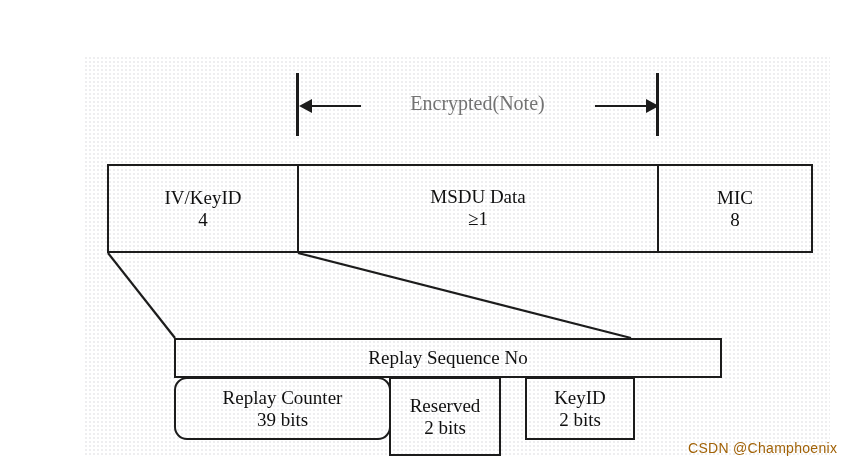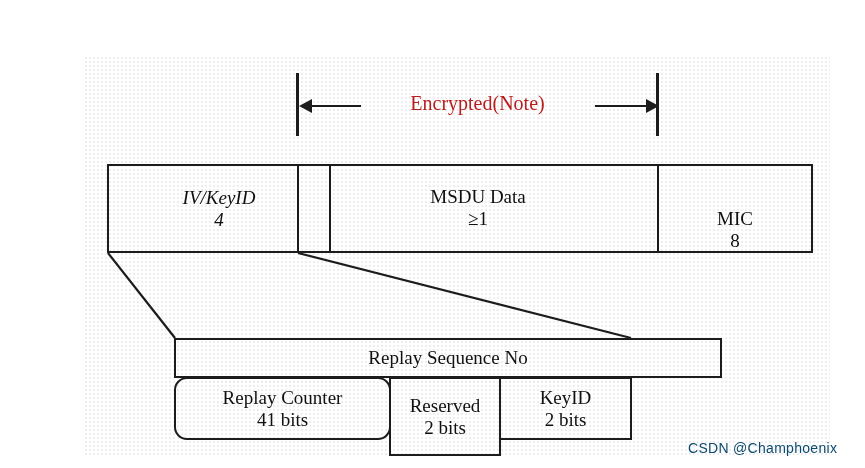--- a/index.html
+++ b/index.html
@@ -31,65 +31,65 @@
     align-items:center;
     justify-content:center;
     text-align:center;
     color:#101010;
     line-height:1.12;
   }
   .celltext{display:block;}
   .l1{font-size:19px;}
   .l2{font-size:19px;}
   .l3{font-size:19px;}
-  #cell-iv   {left:107px;top:164px;width:224px;height:89px;border-right-width:2px;font-style:italic;}
+  #cell-iv   {left:107px;top:164px;width:192px;height:89px;border-right-width:2px;}
   #cell-msdu {left:297px;top:164px;width:362px;height:89px;border-right-width:2px;}
-  #cell-mic  {left:657px;top:164px;width:156px;height:89px;align-items:flex-end;}
+  #cell-mic  {left:657px;top:164px;width:156px;height:89px;}
 
   #cell-msdu .stack{padding-bottom:2px;}
 
   
   .tick{position:absolute;width:3px;background:#1c1c1c;}
   #tick-left {left:296px;top:73px;height:63px;}
   #tick-right{left:656px;top:73px;height:63px;}
 
   #encrypted-label{
     position:absolute;
     left:355px;top:92px;width:245px;
     text-align:center;
     font-size:20px;
-    color:#b91c1c;
+    color:#737373;
     background:transparent;
   }
   .arrowline{position:absolute;height:2px;background:#1c1c1c;top:105px;}
   #arrow-line-left {left:305px;width:56px;}
   #arrow-line-right{left:595px;width:56px;}
   .arrowhead{
     position:absolute;top:99px;width:0;height:0;
     border-top:7px solid transparent;
     border-bottom:7px solid transparent;
   }
   #arrowhead-left {left:299px;border-right:13px solid #1c1c1c;}
   #arrowhead-right{left:646px;border-left:13px solid #1c1c1c;}
 
   
   #sub-header{left:174px;top:338px;width:548px;height:40px;}
   #sub-cell-counter {left:174px;top:377px;width:217px;height:63px;border-right-width:2px;border-radius:13px;}
   #sub-cell-reserved{left:389px;top:377px;width:112px;height:79px;border-right-width:2px;}
-  #sub-cell-keyid   {left:499px;top:377px;width:133px;height:63px;}
+  #sub-cell-keyid   {left:525px;top:377px;width:110px;height:63px;}
 
   
   #connectors{position:absolute;left:0;top:0;width:865px;height:468px;overflow:visible;}
 
   
   #watermark{
     position:absolute;left:688px;top:440px;
     font-family:"Liberation Sans", sans-serif;
     font-size:14px;
-    color:#0c4a6e;
+    color:#a16207;
     letter-spacing:0.3px;
     white-space:nowrap;
   }
 </style>
 </head>
 <body>
 
 <div id="scan-texture"></div>
 
 <div id="figure">
@@ -128,21 +128,21 @@
     </div>
   </div>
 
   <div class="cellbox" id="sub-header">
     <span class="celltext l1">Replay Sequence No</span>
   </div>
 
   <div class="cellbox" id="sub-cell-counter">
     <div class="stack">
       <span class="celltext l1">Replay Counter</span>
-      <span class="celltext l2">41 bits</span>
+      <span class="celltext l2">39 bits</span>
     </div>
   </div>
 
   <div class="cellbox" id="sub-cell-reserved">
     <div class="stack">
       <span class="celltext l1">Reserved</span>
       <span class="celltext l2">2 bits</span>
     </div>
   </div>
 

